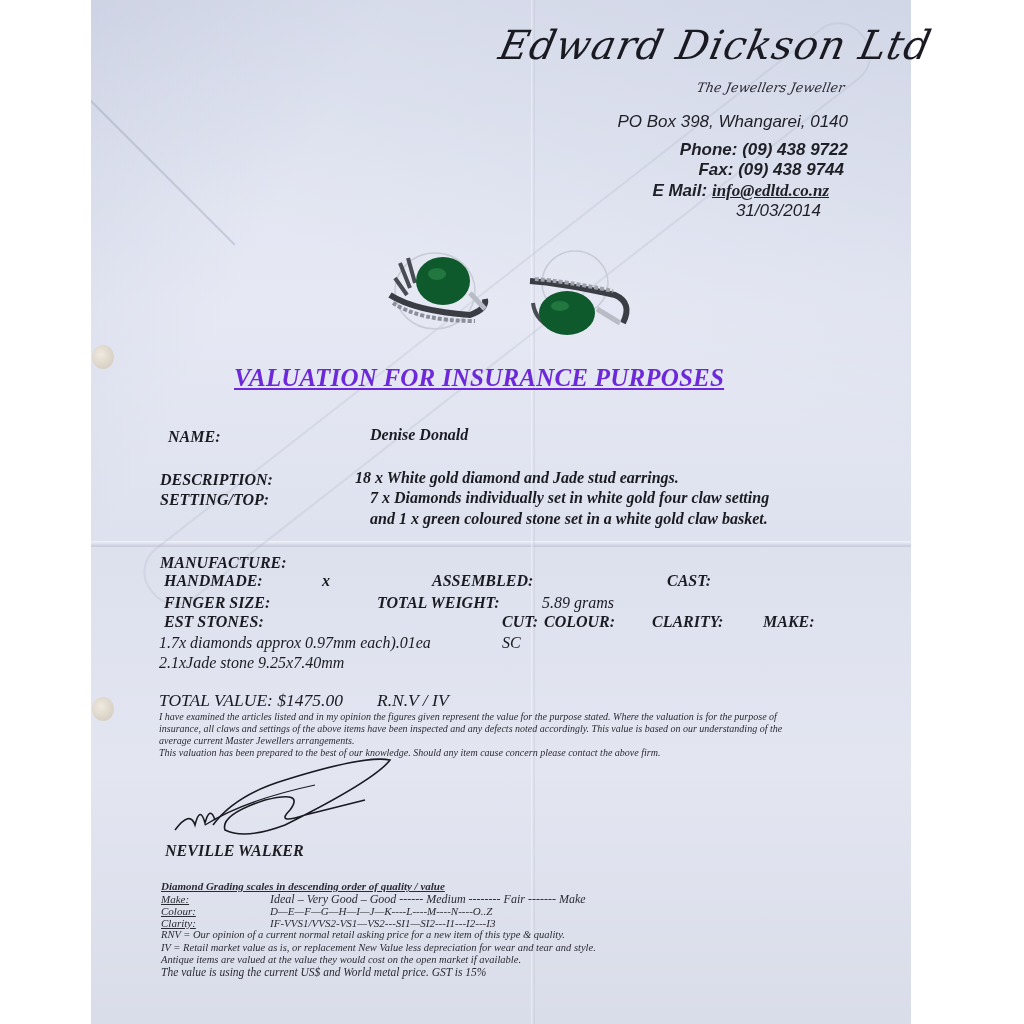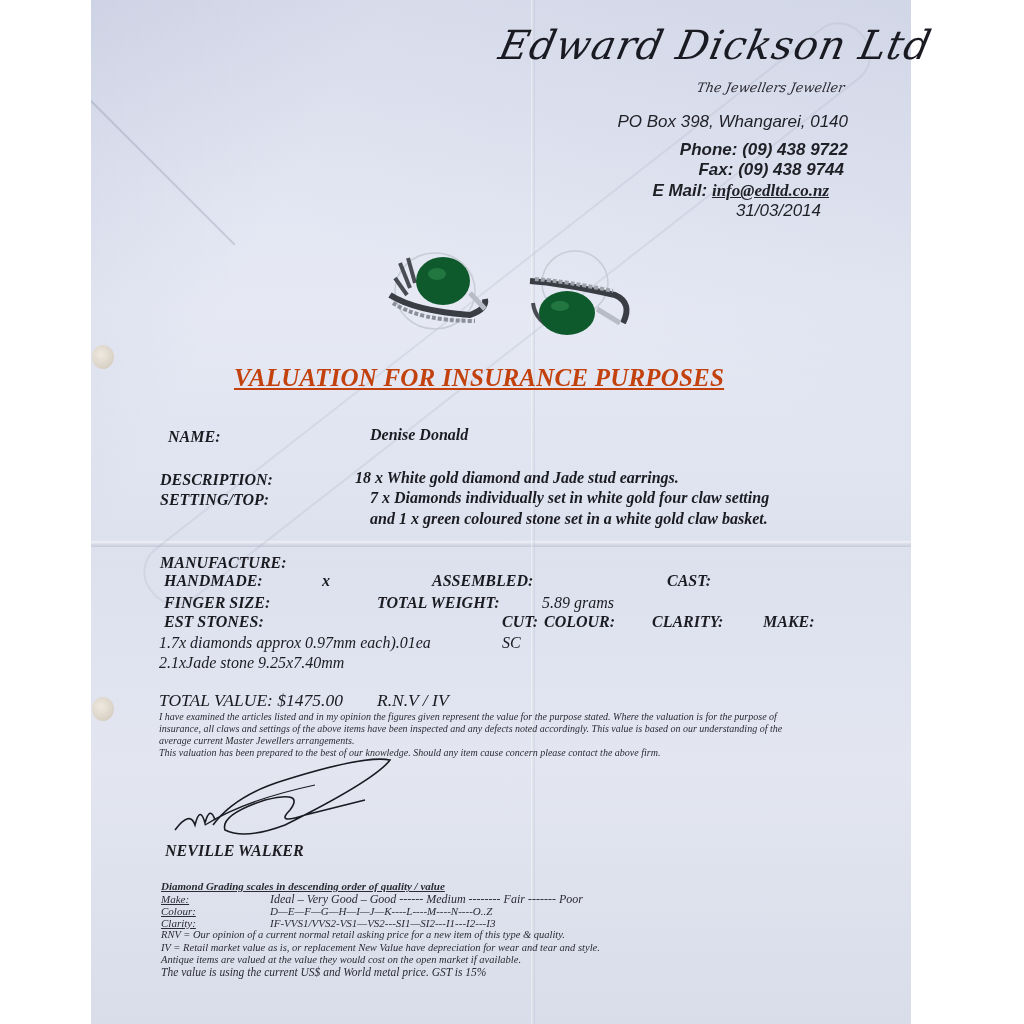--- a/index.html
+++ b/index.html
@@ -54,21 +54,21 @@
     font-family: "Liberation Sans", sans-serif; font-style: italic;
     font-size: 17px; color: #1f1f26; text-align: right;
   }
   .addr.bold { font-weight: bold; }
   .addr .email-link { font-family: "Liberation Serif", serif; font-weight: bold; text-decoration: underline; }
 
   .jewel { position: absolute; }
 
   .title {
     font-family: "Liberation Serif", serif; font-style: italic; font-weight: bold;
-    font-size: 25px; text-decoration: underline; letter-spacing: 0.2px; color: #c2410c;
+    font-size: 25px; text-decoration: underline; letter-spacing: 0.2px; color: #6d28d9;
   }
   .lbl, .val {
     font-family: "Liberation Serif", serif; font-style: italic; font-weight: bold;
     font-size: 16px; color: #1b1b22;
   }
   .small {
     font-family: "Liberation Serif", serif; font-style: italic;
     font-size: 10px; color: #2b2b33;
   }
   .total { font-size: 17.5px; }
@@ -165,24 +165,24 @@
 
 <svg class="abs" style="left:165px; top:755px;" width="230" height="90" viewBox="0 0 230 90">
   <path d="M10 75 Q25 55 30 70 Q35 50 40 68 Q45 50 50 65 M48 70 Q70 40 120 25 Q200 0 225 5 Q210 25 120 70 Q80 85 60 75 Q55 60 100 45 Q140 35 125 55 Q110 70 140 60 L200 45" fill="none" stroke="#1a1a22" stroke-width="1.6"></path>
   <path d="M40 70 Q80 45 150 30" fill="none" stroke="#1a1a22" stroke-width="1.2"></path>
 </svg>
 <div class="abs signer" style="left:165px; top:842px;">NEVILLE WALKER</div>
 
 <div class="abs small grade-head" style="left:161px; top:880px;">Diamond Grading scales in descending order of quality / value</div>
 
 <div class="abs small grade-lbl" style="left:161px; top:893px;">Make:</div>
-<div class="abs small grade-val" style="left:270px; top:892px; font-size:12px;">Ideal – Very Good – Good ------ Medium -------- Fair ------- Poor</div>
+<div class="abs small grade-val" style="left:270px; top:892px; font-size:12px;">Ideal – Very Good – Good ------ Medium -------- Fair ------- Make</div>
 
 <div class="abs small grade-lbl" style="left:161px; top:905px;">Colour:</div>
 <div class="abs small grade-val" style="left:270px; top:905px;">D—E—F—G—H—I—J—K----L----M----N----O..Z</div>
 
 <div class="abs small grade-lbl" style="left:161px; top:917px;">Clarity:</div>
 <div class="abs small grade-val" style="left:270px; top:917px;">IF-VVS1/VVS2-VS1—VS2---SI1—SI2---I1---I2---I3</div>
 
 <div class="abs small legal" style="left:161px; top:929px;">RNV = Our opinion of a current normal retail asking price for a new item of this type &amp; quality.</div>
-<div class="abs small legal" style="left:161px; top:942px;">IV = Retail market value as is, or replacement New Value have depreciation for wear and tear and style.</div>
+<div class="abs small legal" style="left:161px; top:942px;">IV = Retail market value as is, or replacement New Value less depreciation for wear and tear and style.</div>
 <div class="abs small legal" style="left:161px; top:954px;">Antique items are valued at the value they would cost on the open market if available.</div>
 <div class="abs small legal big" style="left:161px; top:966px;">The value is using the current US$ and World metal price.  GST is 15%</div>
 
 </body></html>

